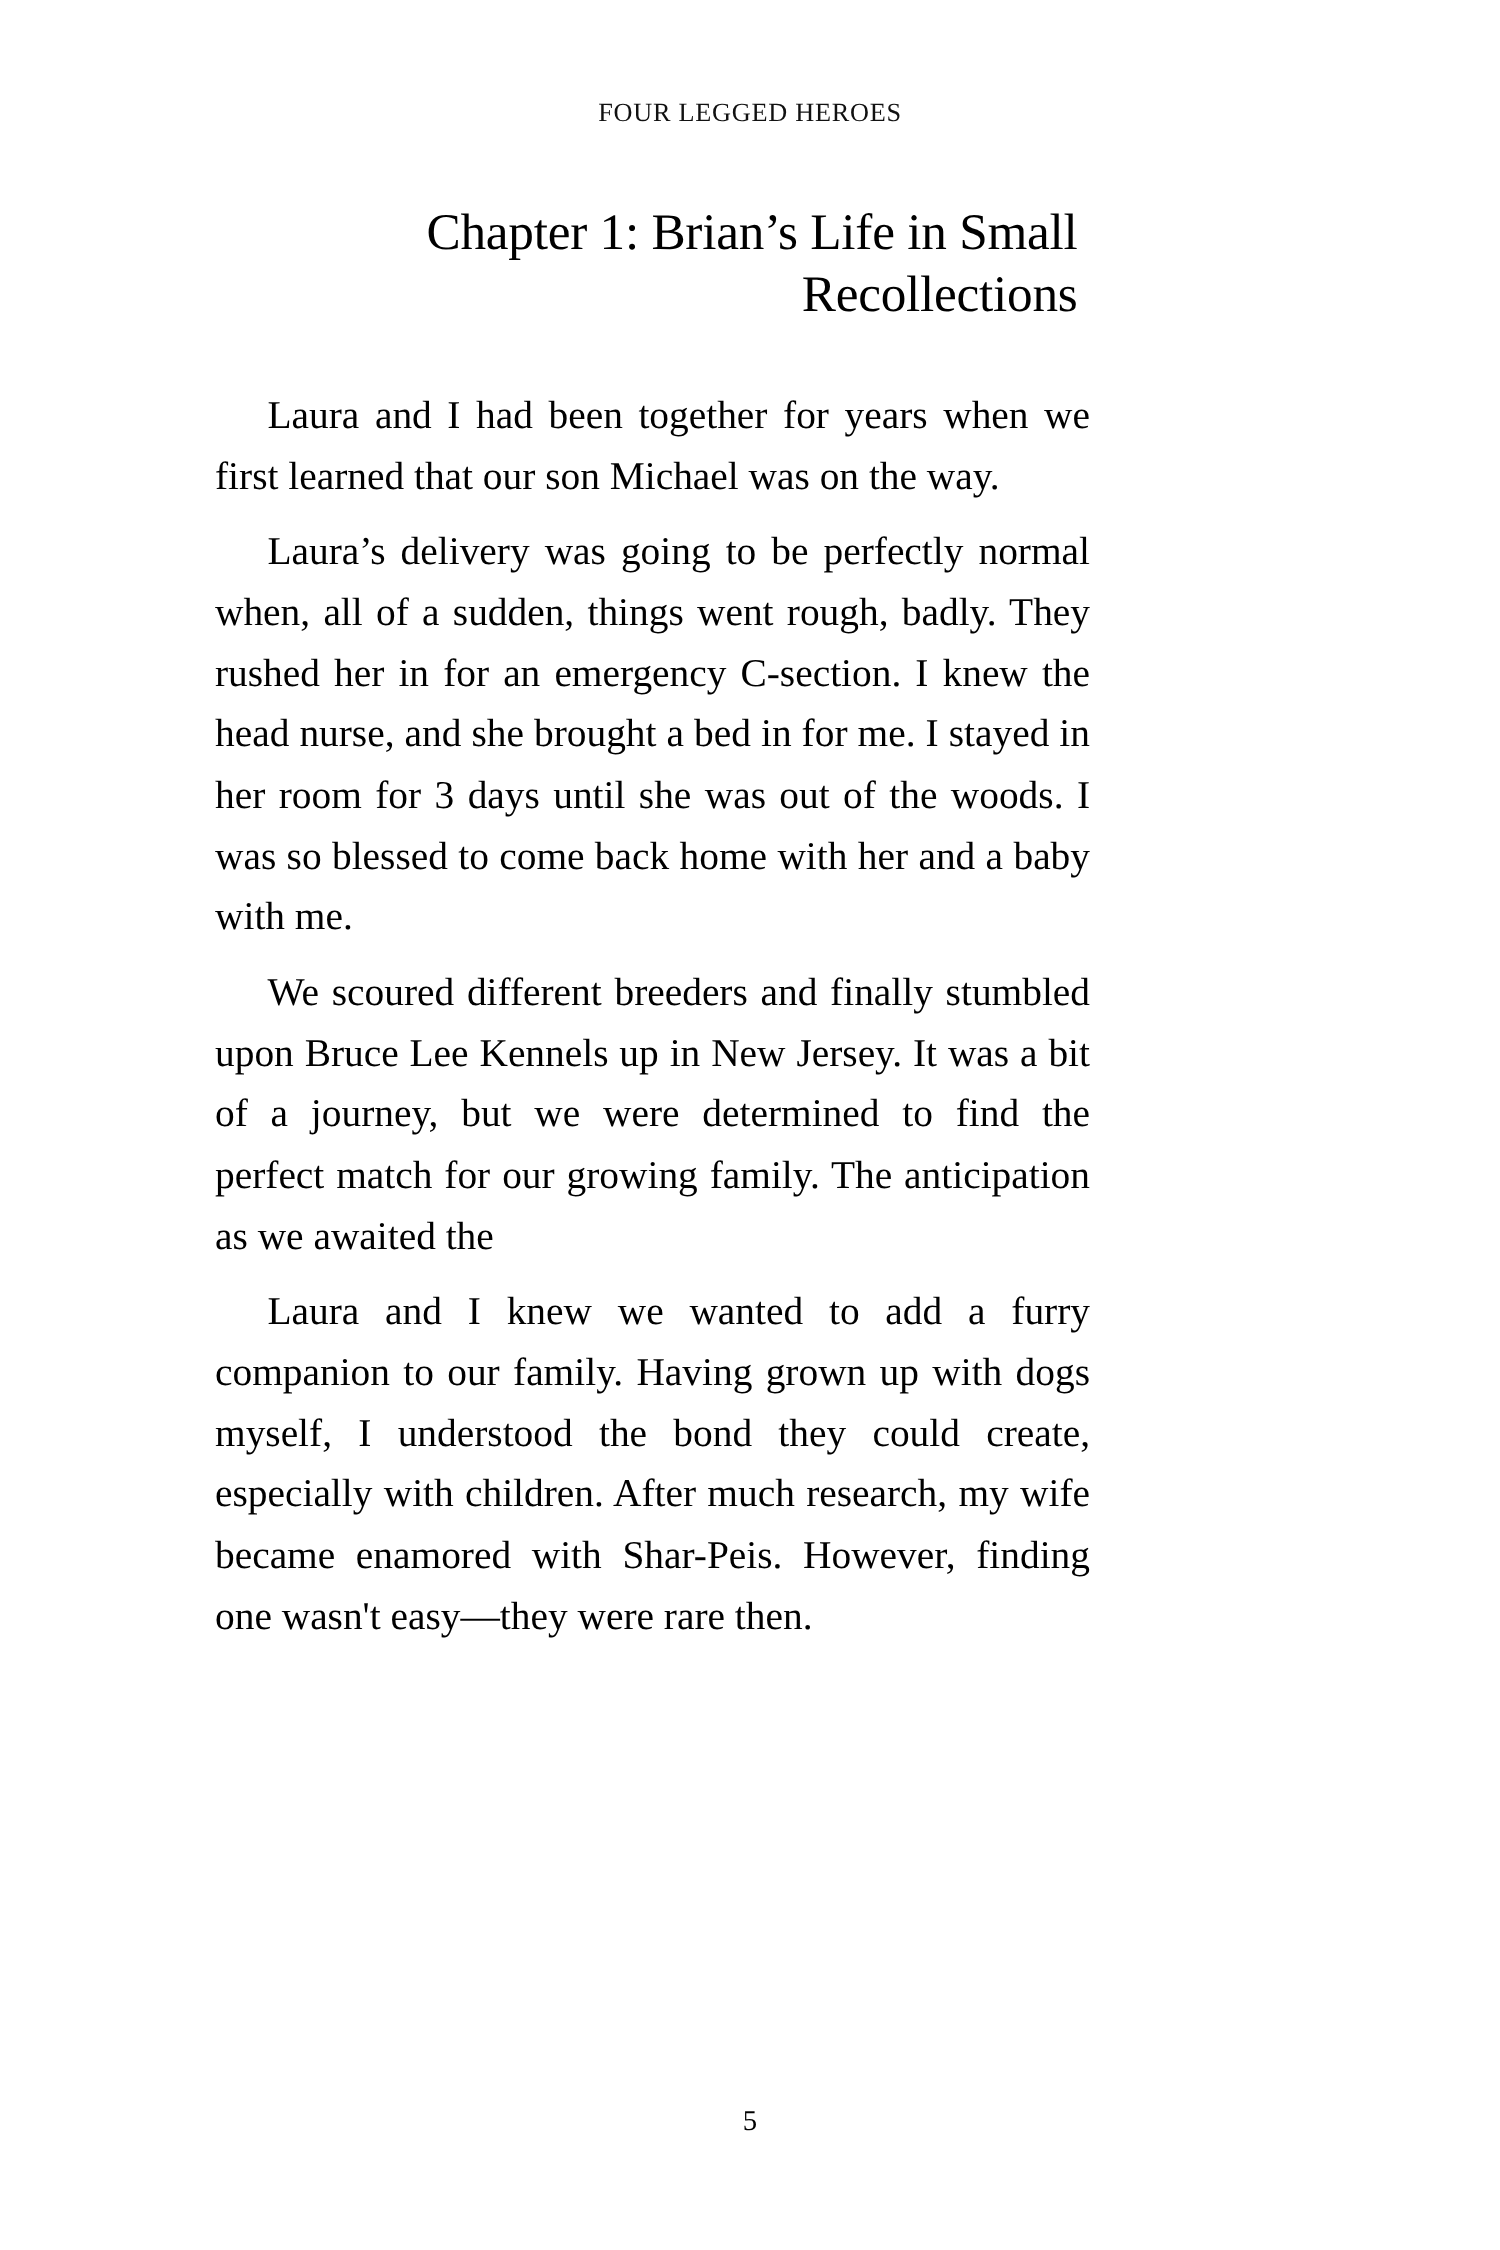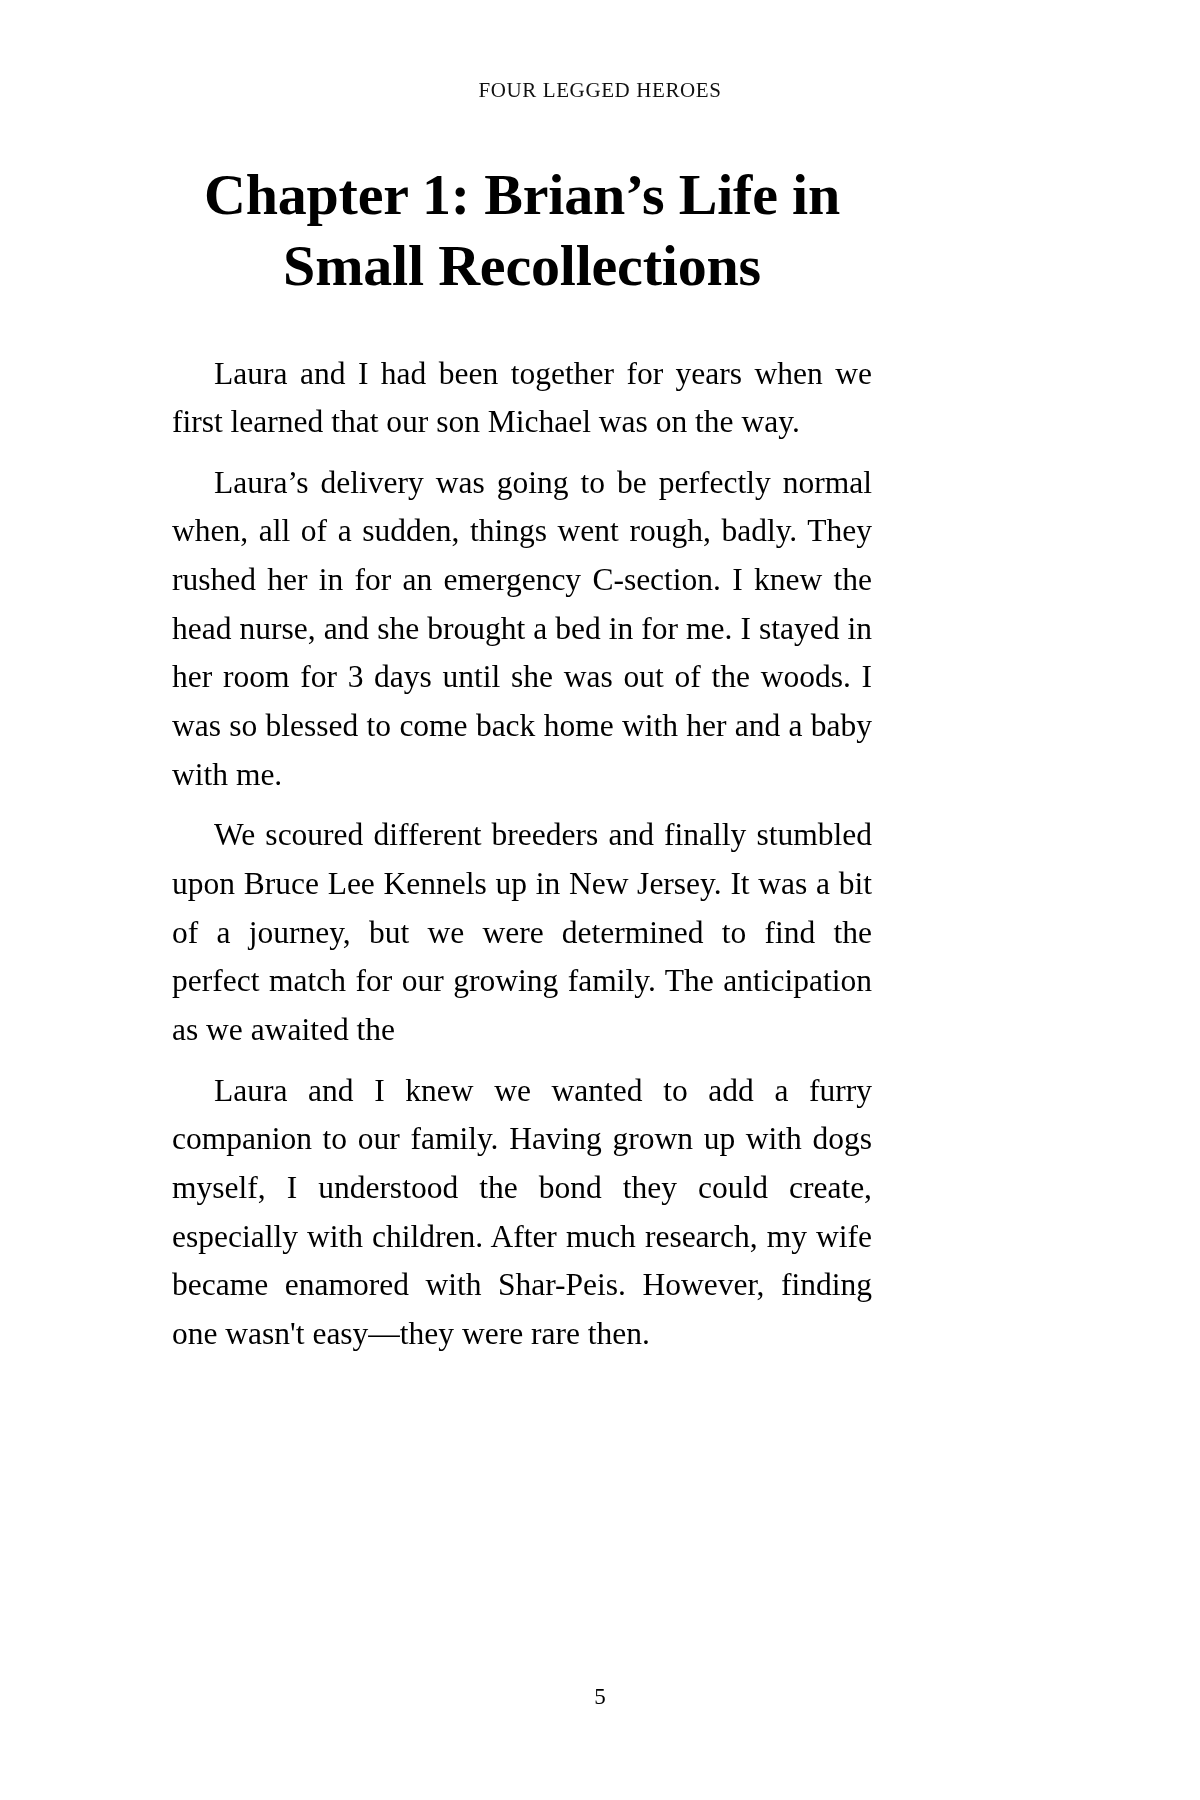--- a/index.html
+++ b/index.html
@@ -31,24 +31,24 @@
     text-transform: uppercase;
     color: #111111;
   }
   .content {
     position: absolute;
     top: 160px;
     left: 172px;
     width: 700px;
   }
   .chapter-title {
-    font-size: 58px;
-    font-weight: bold;
+    font-size: 41px;
+    font-weight: normal;
     line-height: 1.22;
-    text-align: center;
+    text-align: right;
     margin: 0 0 0 0;
     padding: 0 10px;
     letter-spacing: -0.2px;
   }
   .body-block {
     margin-top: 48px;
   }
   p.para {
     margin: 0 0 12px 0;
     font-size: 31.5px;

